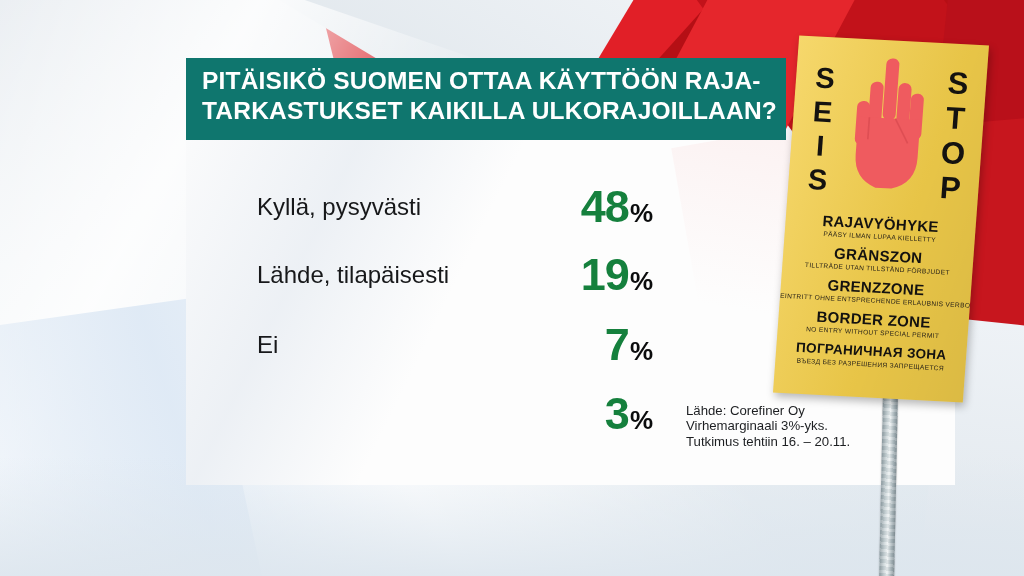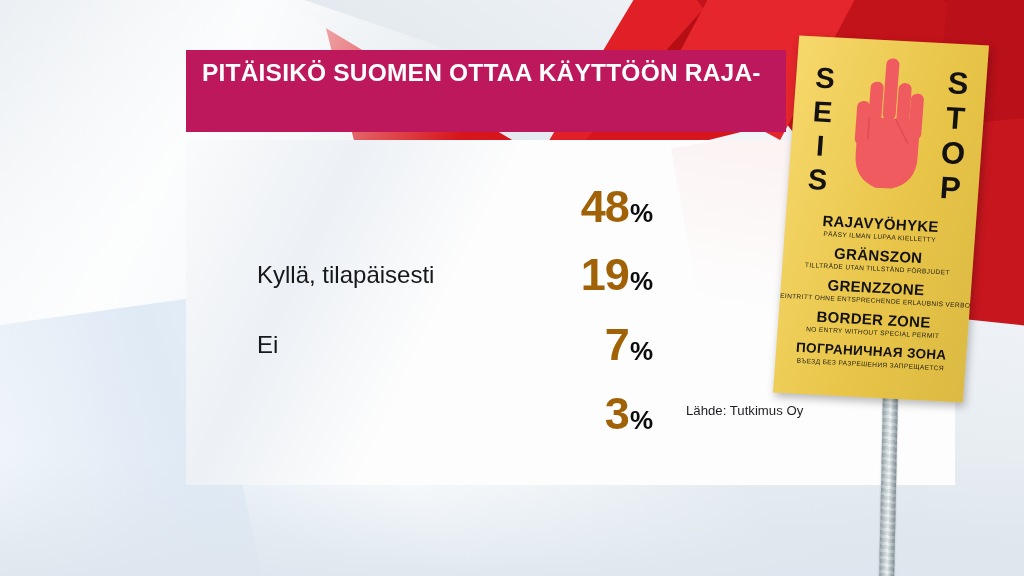--- a/index.html
+++ b/index.html
@@ -91,43 +91,43 @@
     transform:rotate(16deg);
   }
   .card-sheen:after{
     content:"";position:absolute;right:-40px;top:-20px;width:300px;height:300px;
     background:linear-gradient(200deg,rgba(250,226,226,.55),rgba(255,255,255,0) 65%);
     transform:rotate(-10deg);
   }
 
   
   .banner{
-    position:absolute;left:186px;top:50px;width:600px;height:82px;
-    background:#be185d;
+    position:absolute;left:186px;top:58px;width:600px;height:82px;
+    background:#0f766e;
   }
   .banner-text{
     position:absolute;left:16px;top:8px;width:580px;
     color:#ffffff;font-weight:bold;font-size:24.5px;line-height:30px;
     letter-spacing:.2px;
   }
   .banner-text .ln{display:block;white-space:nowrap;}
 
   
   .rows{position:absolute;left:186px;top:140px;width:769px;height:345px;}
   .row{position:absolute;left:0;width:480px;height:48px;}
   .row-label{
     position:absolute;left:71px;top:0;font-size:24px;color:#17181a;
     line-height:48px;white-space:nowrap;
   }
   .row-value{
     position:absolute;left:0;top:0;width:467px;height:48px;
     text-align:right;line-height:48px;
   }
   .row-value .num{
-    font-size:45px;font-weight:bold;color:#a16207;letter-spacing:-1px;
+    font-size:45px;font-weight:bold;color:#15803d;letter-spacing:-1px;
     vertical-align:baseline;
   }
   .row-value .pct{
     font-size:26px;font-weight:bold;color:#0b0c0d;margin-left:1px;
     vertical-align:baseline;
   }
 
   
   .source{
     position:absolute;left:686px;top:403px;width:250px;
@@ -211,51 +211,55 @@
   <div class="card">
     <div class="card-sheen"></div>
   </div>
 
   <div class="rows">
 
     <div class="row" style="top:43px;">
       <div class="row-value">
         <span class="num">48</span><span class="pct">%</span>
       </div>
+      <div class="row-label">Kyllä, pysyvästi</div>
     </div>
 
     <div class="row" style="top:111px;">
       <div class="row-value">
         <span class="num">19</span><span class="pct">%</span>
       </div>
-      <div class="row-label">Kyllä, tilapäisesti</div>
+      <div class="row-label">Lähde, tilapäisesti</div>
     </div>
 
     <div class="row" style="top:181px;">
       <div class="row-value">
         <span class="num">7</span><span class="pct">%</span>
       </div>
       <div class="row-label">Ei</div>
     </div>
 
     <div class="row" style="top:250px;">
       <div class="row-value">
         <span class="num">3</span><span class="pct">%</span>
       </div>
     </div>
 
   </div>
 
   <div class="source">
-    <span>Lähde: Tutkimus Oy</span>
+    <span>Lähde: Corefiner Oy</span>
+    <span>Virhemarginaali 3%-yks.</span>
+    <span>Tutkimus tehtiin  16. – 20.11.</span>
   </div>
 
   <div class="banner">
     <div class="banner-text">
       <span class="ln">PITÄISIKÖ SUOMEN OTTAA KÄYTTÖÖN RAJA-</span>
+      <span class="ln">TARKASTUKSET KAIKILLA ULKORAJOILLAAN?</span>
     </div>
   </div>
 
   <div class="sign-wrap">
     <div class="post">
         <div class="post-tex"></div>
       </div>
     <div class="sign">
       <div class="sign-grad"></div>
 

